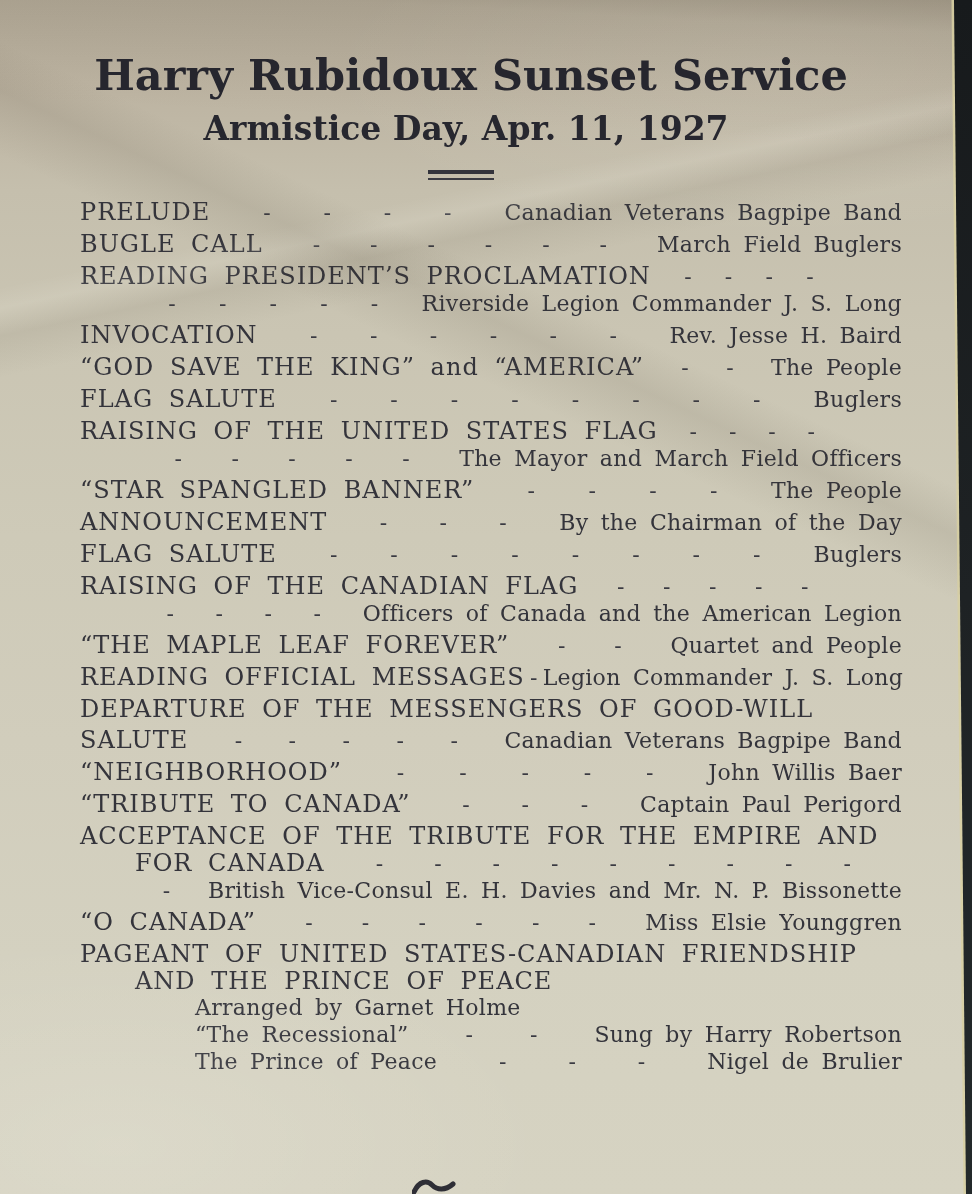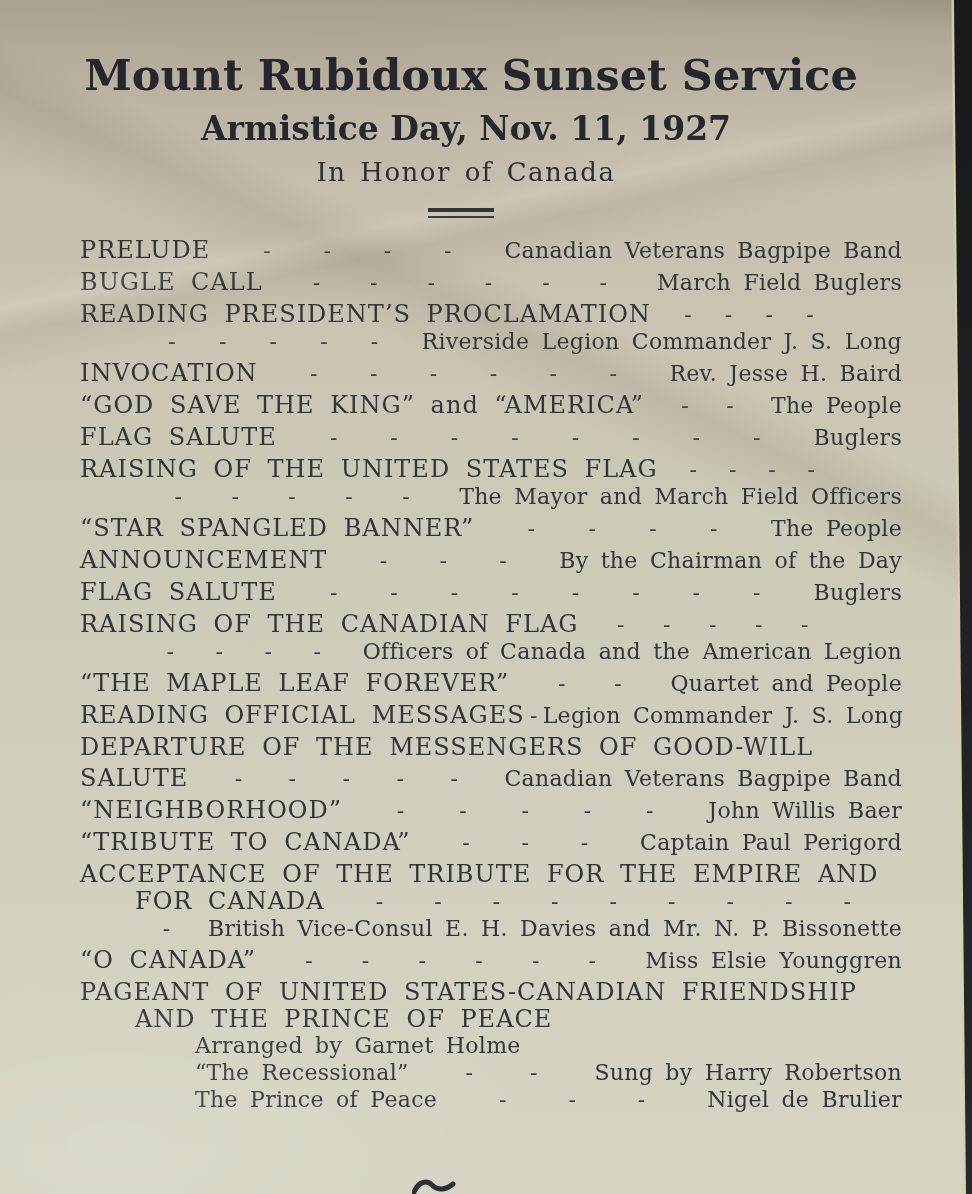--- a/index.html
+++ b/index.html
@@ -71,23 +71,22 @@
   .edge{position:absolute;top:0;right:0;width:22px;height:1194px;}
   
   .cutoff{position:absolute;left:412px;top:1179px;width:44px;height:15px;}
 </style>
 </head>
 <body>
 
 <div class="page">
 
   <header>
-    <h1 class="h-title">Mount Rubidoux Sunset Service</h1>
-    <h2 class="h-date">Armistice Day, Nov. 11, 1927</h2>
-    <div class="h-ded">In Honor of Canada</div>
+    <h1 class="h-title">Harry Rubidoux Sunset Service</h1>
+    <h2 class="h-date">Armistice Day, Apr. 11, 1927</h2>
     <div class="divider"></div>
   </header>
 
   <main class="list" id="program-list">
       <div class="line main">
         <span class="t">PRELUDE</span>
         <span class="d">
           <i>-</i>
           <i>-</i>
           <i>-</i>

